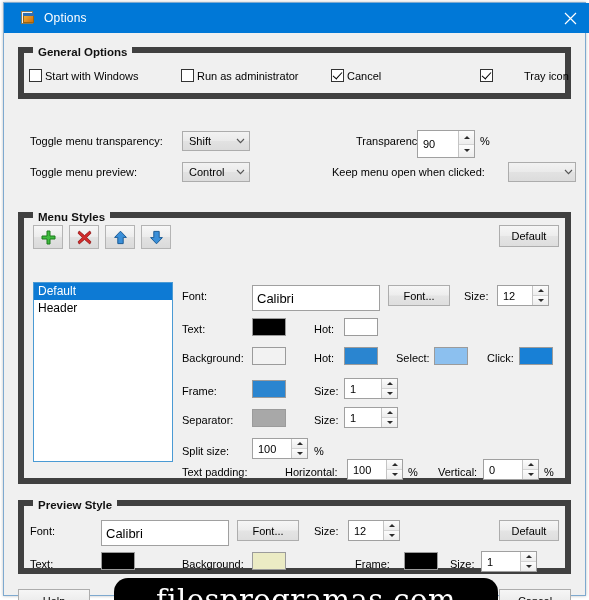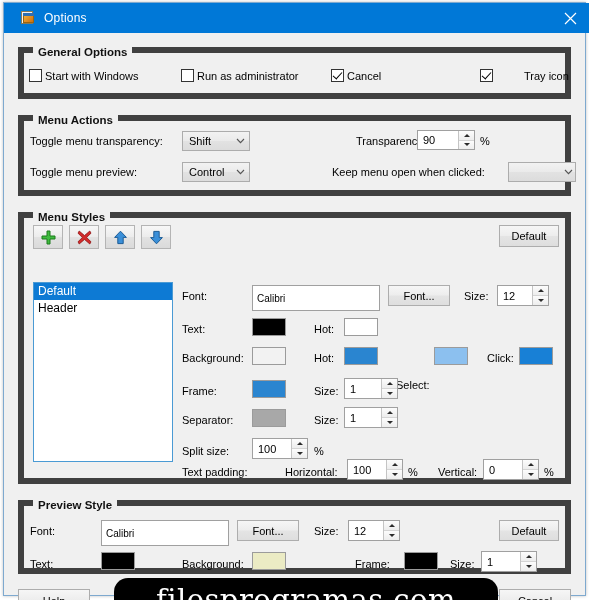--- a/index.html
+++ b/index.html
@@ -152,21 +152,21 @@
     transform: rotate(42deg);
   }
   .cb .txt { margin-left: 3px; font-size: 11px; }
 
   
   .tinput {
     position: absolute;
     background: #ffffff;
     border: 1px solid #a0a0a0;
     box-sizing: border-box;
-    font-size: 10px;
+    font-size: 13px;
     padding: 12px 4px;
     display: flex;
     align-items: center;
     color: #000;
     overflow: hidden;
     white-space: nowrap;
   }
 
   
   .spin {
@@ -360,36 +360,33 @@
     </div>
     <div class="cb" style="left:327px; top:36px;">
       <span class="box checked"></span>
       <span class="txt">Cancel</span>
     </div>
     <div class="cb" style="left:476px; top:36px;gap:28px;">
       <span class="box checked"></span>
       <span class="txt">Tray icon</span>
     </div>
 
-    <div class="group" id="grp-actions">
-      <div class="group-title">Menu Actions</div>
-    </div>
 
     <div class="lbl" style="left:26px; top:102px;">Toggle menu transparency:</div>
     <div class="combo" style="left:178px; top:98px; width:68px; height:20px;">
       <span class="cval">Shift</span>
       <span class="carrow">
         <svg width="9" height="6" viewBox="0 0 9 6">
             <path d="M1 1 L4.5 4.7 L8 1" stroke="#555" stroke-width="1.1" fill="none"></path>
           </svg>
       </span>
     </div>
 
     <div class="lbl" style="left:328px; top:102px;margin-left:24px;">Transparency:</div>
-    <div class="spin" style="left:413px; top:97px; width:58px; height:20px;">
+    <div class="spin" style="left:413px; top:97px; width:58px; height:28px;">
       <span class="val">90</span>
       <span class="btns">
         <span class="b up">
             <i></i>
           </span>
         <span class="b dn">
             <i></i>
           </span>
       </span>
     </div>
@@ -465,21 +462,21 @@
 
     <div class="lbl" style="left:178px; top:290px;">Text:</div>
     <div class="swatch" style="left:248px; top:285px; width:34px; height:18px; background:#000000;"></div>
     <div class="lbl" style="left:310px; top:290px;">Hot:</div>
     <div class="swatch" style="left:340px; top:285px; width:34px; height:18px; background:#ffffff;"></div>
 
     <div class="lbl" style="left:178px; top:319px;">Background:</div>
     <div class="swatch" style="left:248px; top:314px; width:34px; height:18px; background:#f2f2f2;"></div>
     <div class="lbl" style="left:310px; top:319px;">Hot:</div>
     <div class="swatch" style="left:340px; top:314px; width:34px; height:18px; background:#2a85d0;"></div>
-    <div class="lbl" style="left:392px; top:319px;margin-top:27px;">Select:</div>
+    <div class="lbl" style="left:392px; top:319px;">Select:</div>
     <div class="swatch" style="left:430px; top:314px; width:34px; height:18px; background:#8cc0ef;"></div>
     <div class="lbl" style="left:483px; top:319px;">Click:</div>
     <div class="swatch" style="left:515px; top:314px; width:34px; height:18px; background:#1880d6;"></div>
 
     <div class="lbl" style="left:178px; top:352px;">Frame:</div>
     <div class="swatch" style="left:248px; top:347px; width:34px; height:18px; background:#2a85d0;"></div>
     <div class="lbl" style="left:310px; top:352px;">Size:</div>
     <div class="spin" style="left:340px; top:345px; width:54px; height:21px;">
       <span class="val">1</span>
       <span class="btns">

